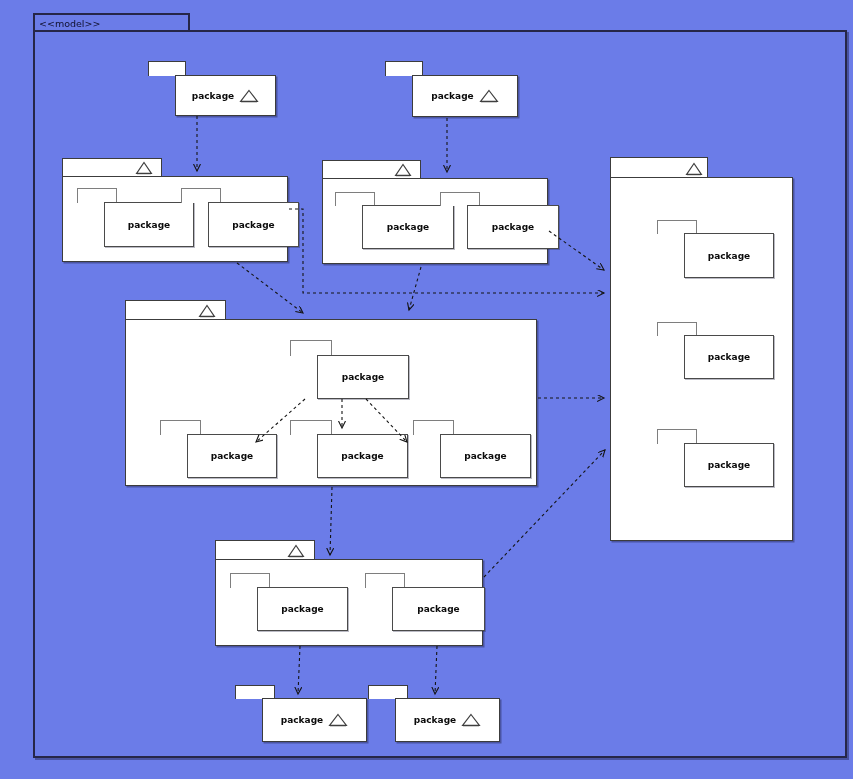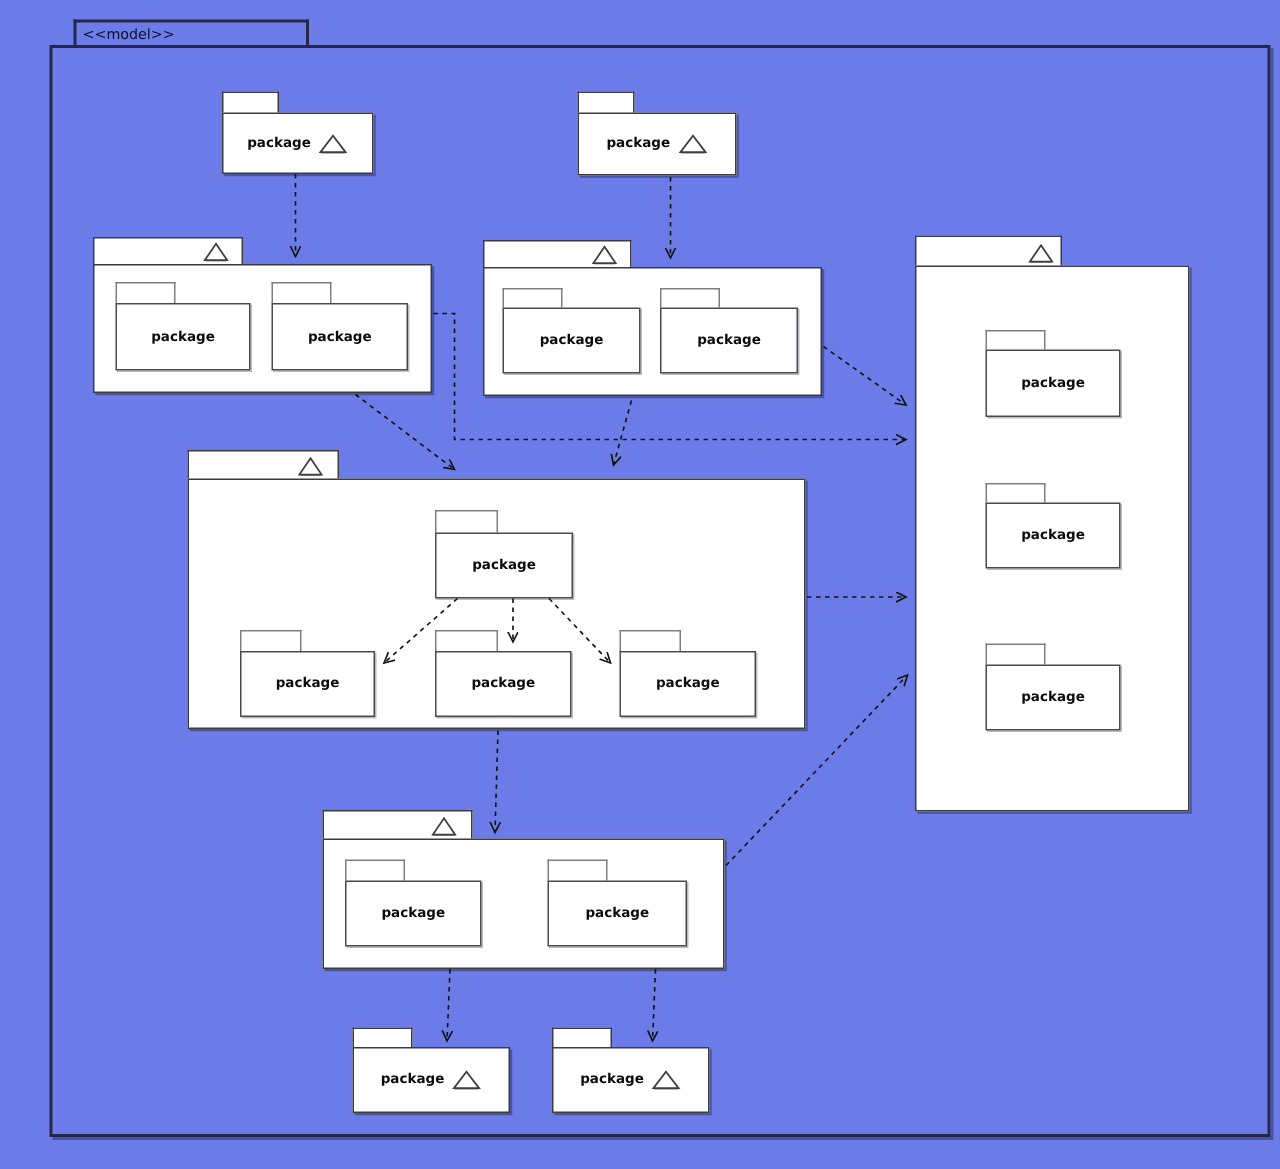--- a/index.html
+++ b/index.html
@@ -7,30 +7,30 @@
     position:relative;width:853px;height:779px;overflow:hidden;
     background:#6b7ce8;font-family:"DejaVu Sans",sans-serif;
   }
   
   .frame{
     position:absolute;left:33px;top:30px;width:814px;height:728px;
     border:2px solid #262648;box-sizing:border-box;
     box-shadow:2px 2px 0 rgba(30,30,75,.45);
   }
   .frame-tab{
-    position:absolute;left:49px;top:13px;width:157px;height:19px;
+    position:absolute;left:33px;top:13px;width:157px;height:19px;
     border:2px solid #262648;border-bottom:none;box-sizing:border-box;
     display:flex;align-items:center;padding:0 4px;
     font-size:9.5px;color:#10102e;letter-spacing:0;
   }
   
   .tab,.gbody{position:absolute;background:#ffffff;box-sizing:border-box;}
   .tab{border:1.4px solid #3c3c3c;border-bottom:none;}
   .gbody{border:1.4px solid #3c3c3c;box-shadow:1.5px 1.5px 0 rgba(25,25,60,.40);}
-  .leaf{display:flex;align-items:center;justify-content:center;gap:5px;}
+  .leaf{display:flex;align-items:center;justify-content:center;gap:5px;margin-left:27px;}
   
   .inner.tab{border:1.6px solid #7e7e7e;border-bottom:none;}
   .inner.gbody{border:1.4px solid #4a4a4a;box-shadow:1px 1px 0 rgba(25,25,60,.30);}
   .lbl{font-size:9px;font-weight:bold;color:#0b0b0b;white-space:nowrap;}
   
   .tab-tri{position:absolute;top:2px;}
   
   .arrows{position:absolute;left:0;top:0;pointer-events:none;}
   .dep{stroke:#141414;stroke-width:1.1;fill:none;stroke-dasharray:3 3;}
 </style>

